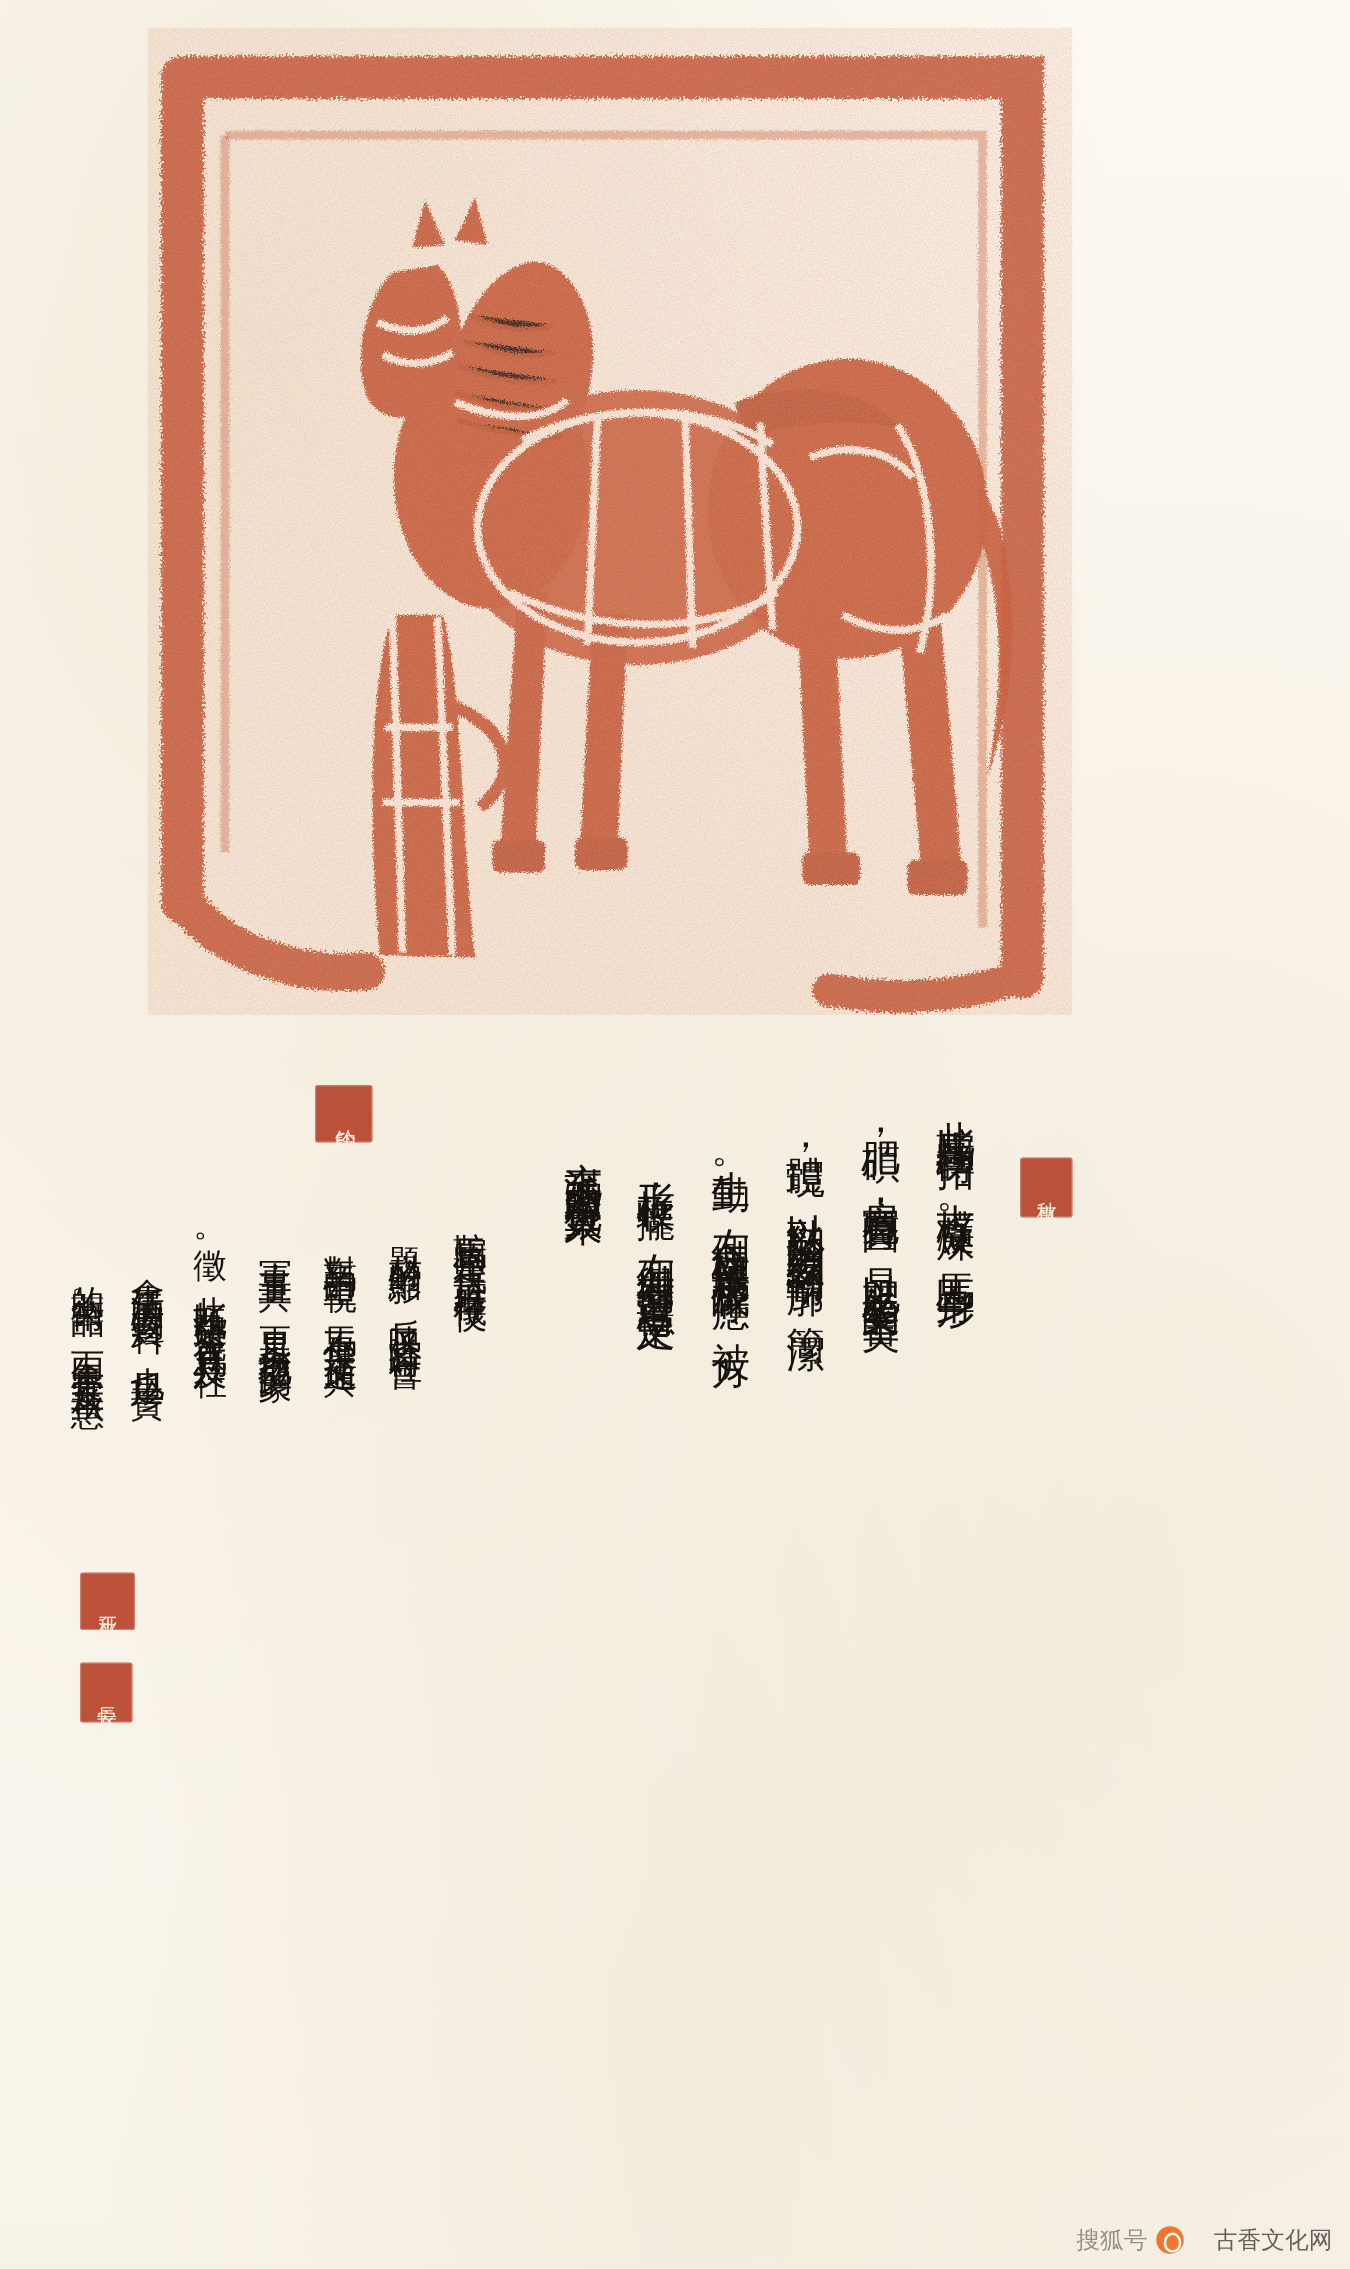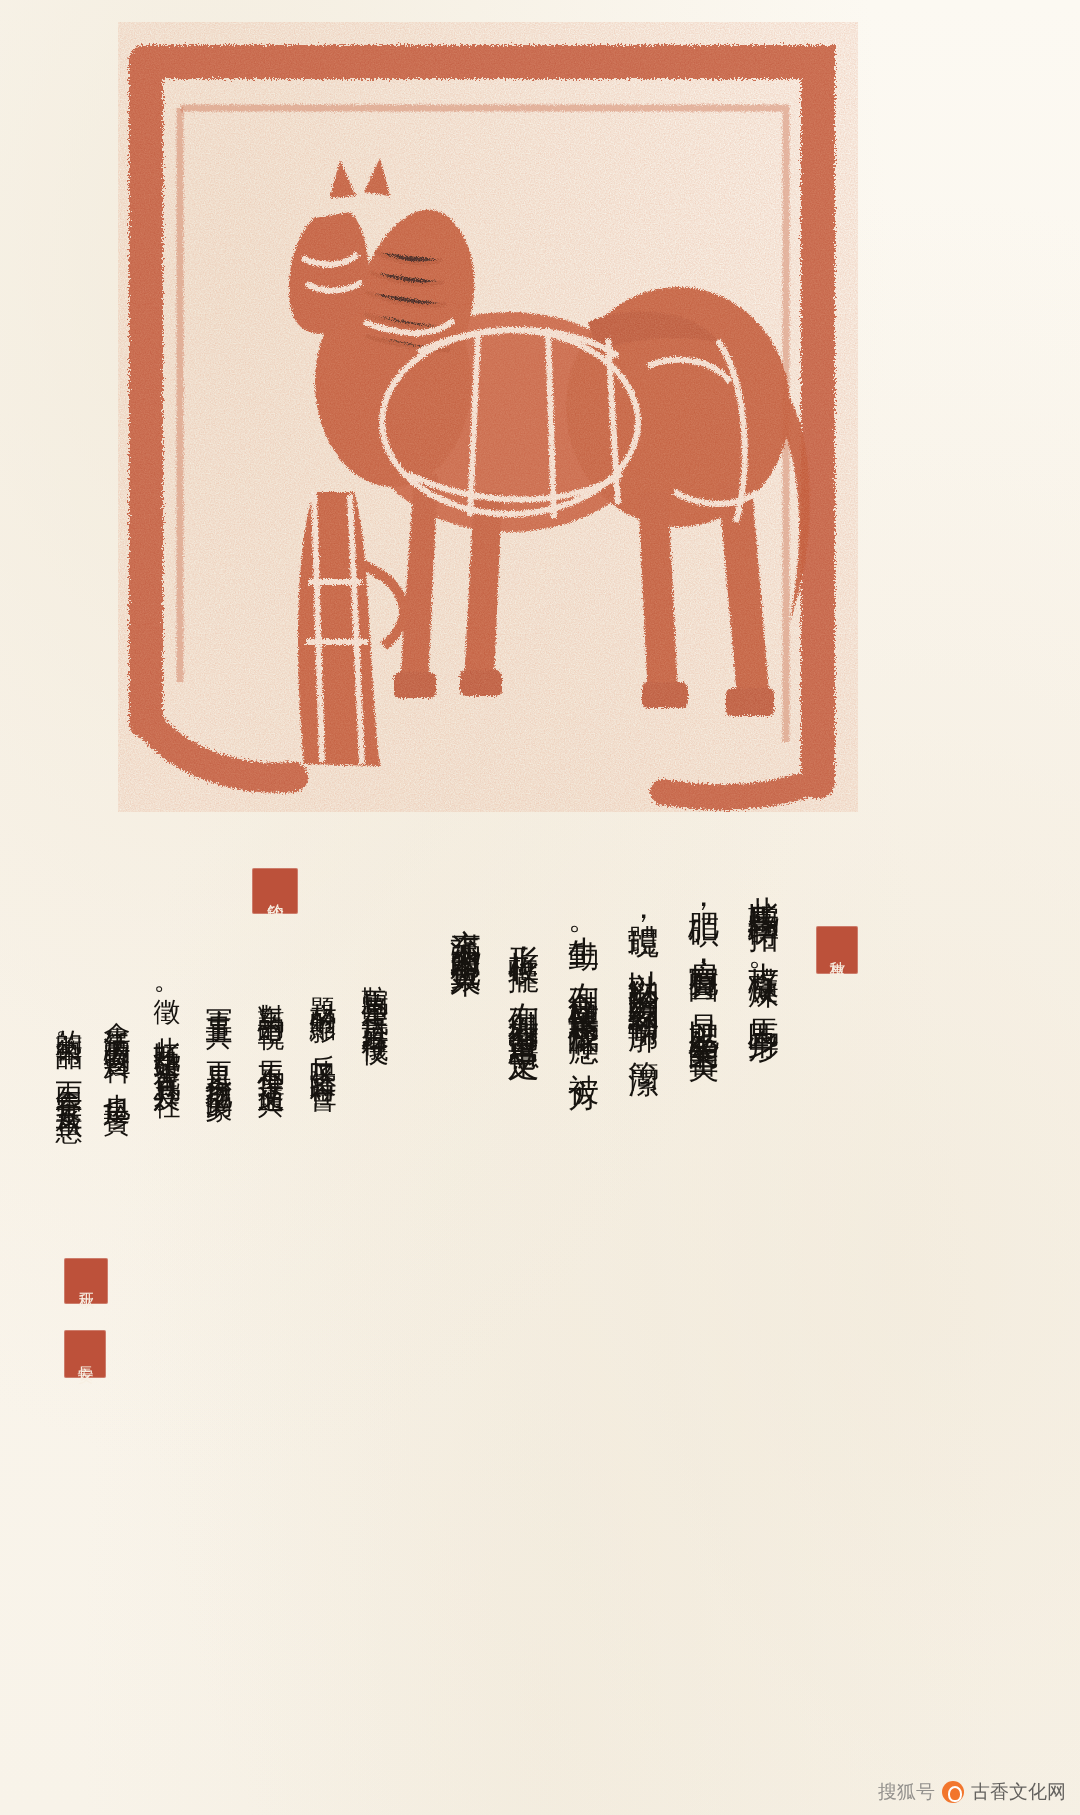--- a/index.html
+++ b/index.html
@@ -100,21 +100,21 @@
   }
   #watermark .wm-logo::after {
     content: "";
     position: absolute;
     left: 6px; top: 5px;
     width: 10px; height: 12px;
     border: 2px solid #fff;
     border-radius: 50% 50% 45% 45%;
   }
   #watermark .wm-text { white-space: nowrap; }
-  #watermark .wm-strong { color: #5d5b58; }
+  #watermark .wm-strong { color: #5d5b58; margin-left: 17px; }
 </style>
 </head>
 <body>
 
 <div id="artwork">
 
   <div id="paper-texture"></div>
 
   <div id="rubbing">
     <svg viewBox="0 0 740 790" xmlns="http://www.w3.org/2000/svg" aria-label="horse rubbing">

